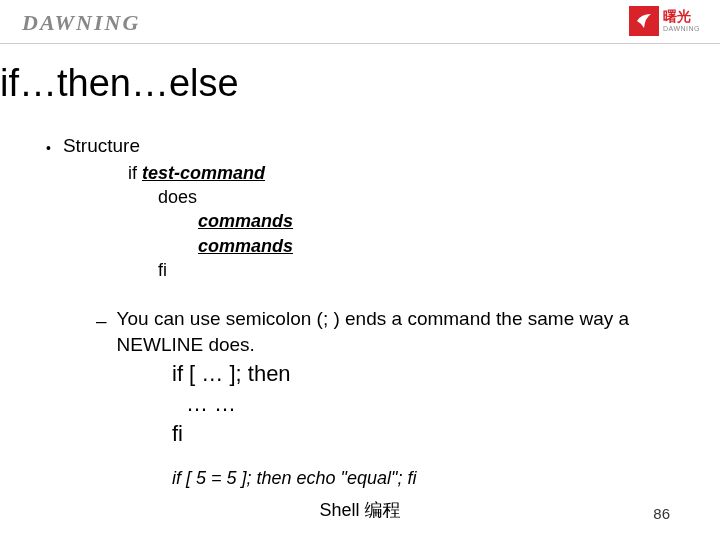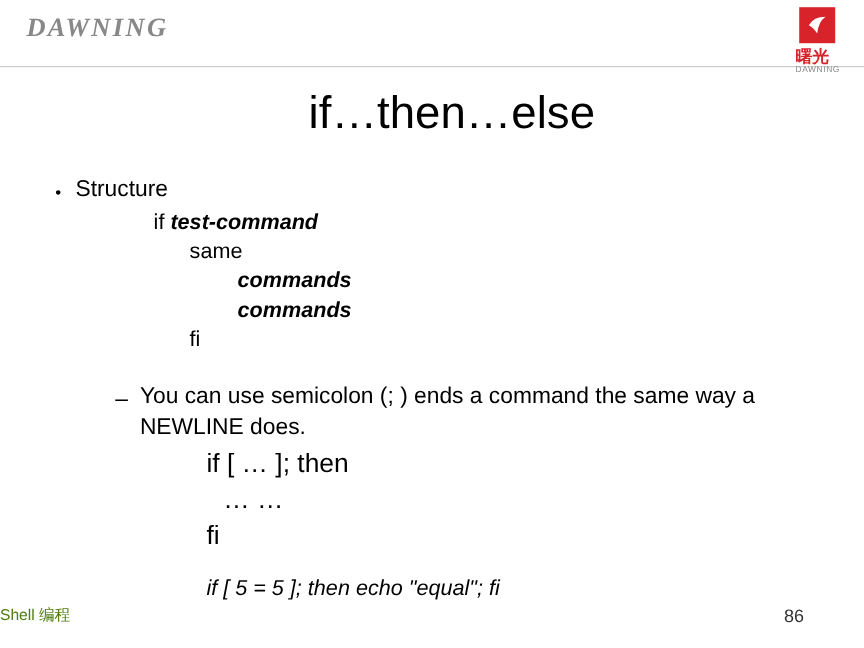--- a/index.html
+++ b/index.html
@@ -7,87 +7,84 @@
     width: 720px;
     height: 540px;
     background: #fff;
     font-family: "Segoe UI", "Microsoft YaHei", Arial, sans-serif;
     color: #000;
     position: relative;
     overflow: hidden;
   }
   .header {
     position: relative;
-    height: 56px;
+    height: 44px;
     border-bottom: 1px solid #ccc;
   }
   .brand-left {
     position: absolute;
     left: 22px;
     top: 10px;
     font-family: "Times New Roman", serif;
     font-size: 22px;
     letter-spacing: 2px;
     color: #888;
     font-weight: bold;
     font-style: italic;
   }
   .brand-right {
     position: absolute;
     right: 20px;
     top: 6px;
     display: flex;
     align-items: center;
     gap: 4px;
-    flex-direction: column;
   }
   .logo-square {
     width: 30px;
     height: 30px;
     background: #d8232a;
     display: flex;
     align-items: center;
     justify-content: center;
     color: #fff;
     font-size: 10px;
   }
   .logo-text {
     font-size: 9px;
     line-height: 1.1;
     color: #333;
   }
   .logo-cn { font-size: 14px; font-weight: bold; color: #d8232a; }
   .logo-en { font-size: 7px; letter-spacing: 0.5px; color: #888; }
   .title {
-    text-align: center;
     font-size: 38px;
     font-weight: 400;
     margin-top: 18px;
     font-family: "Segoe UI Light", "Segoe UI", sans-serif;
-    padding-left: 33px;
   }
   .content {
     padding: 28px 46px 0 46px;
     font-size: 19px;
     line-height: 1.35;
   }
   .bullet {
     display: flex;
     gap: 12px;
     margin-bottom: 2px;
   }
   .bullet .dot { font-size: 14px; padding-top: 6px; }
   .struct {
     padding-left: 82px;
     font-size: 18px;
   }
   .struct .l1 { }
   .struct .l2 { padding-left: 30px; }
   .struct .l3 { padding-left: 70px; }
-  .italic-bold { font-style: italic; font-weight: bold; }
+  .italic-bold { font-style: italic; font-weight: bold; text-decoration: underline; }
   .semi-block {
     display: flex;
     gap: 10px;
     padding-left: 50px;
     margin-top: 24px;
     font-size: 19px;
   }
   .semi-block .dash { padding-top: 2px; }
   .semi-block .txt { flex: 1; padding-right: 20px; }
   .code2 {
@@ -101,23 +98,23 @@
     padding-left: 126px;
     font-size: 18px;
     margin-top: 18px;
     font-style: italic;
   }
   .footer-title {
     position: absolute;
     bottom: 18px;
     left: 0;
     width: 100%;
-    text-align: left;
-    font-size: 13px;
-    color: #4d7c0f;
+    text-align: center;
+    font-size: 18px;
+    color: #000000;
   }
   .page-num {
     position: absolute;
     bottom: 18px;
     right: 50px;
     font-size: 15px;
     color: #333;
   }
 </style>
 </head>
@@ -144,21 +141,21 @@
 
   <div class="bullet">
     <span class="dot">•</span>
     <span>Structure</span>
   </div>
 
   <div class="struct">
     <div class="l1">
       <span>if </span><span class="italic-bold">test-command</span>
     </div>
-    <div class="l2">same</div>
+    <div class="l2">does</div>
     <div class="l3 italic-bold">commands</div>
     <div class="l3 italic-bold">commands</div>
     <div class="l2">fi</div>
   </div>
 
   <div class="semi-block">
     <span class="dash">–</span>
     <span class="txt">You can use semicolon (; ) ends a command the same way a NEWLINE does.</span>
   </div>
 

